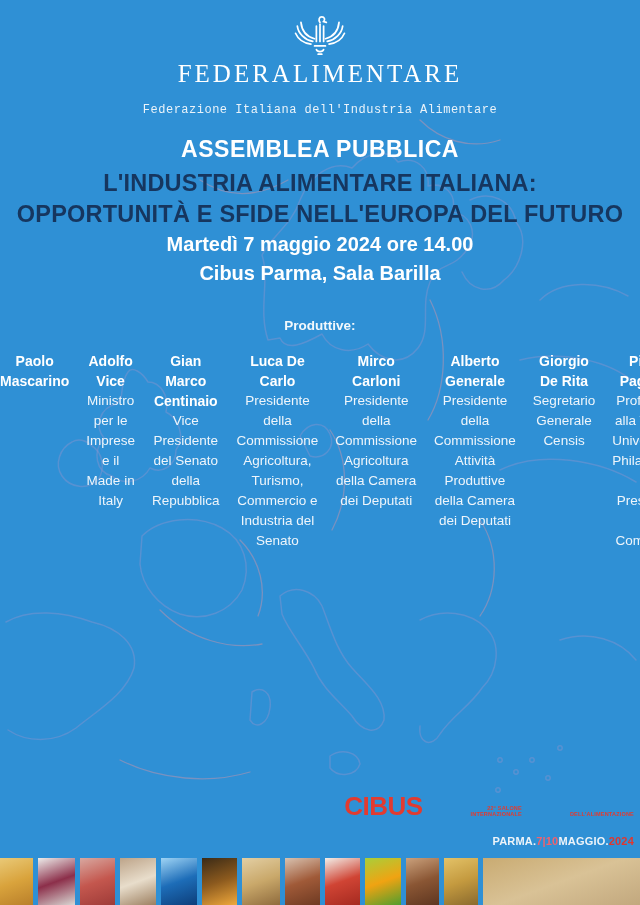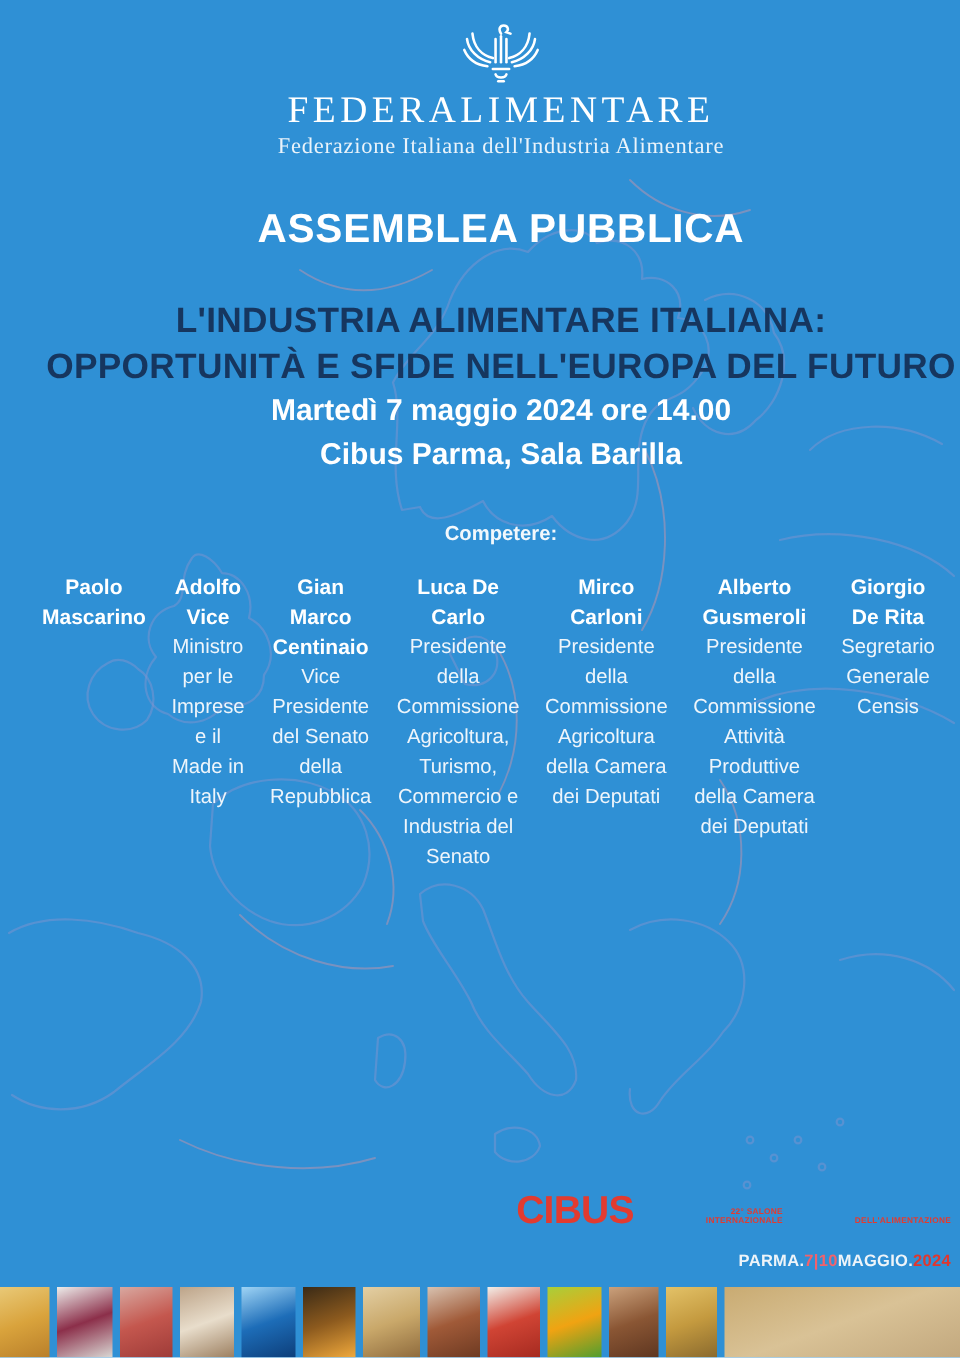--- a/index.html
+++ b/index.html
@@ -6,34 +6,34 @@
   .poster{
     position:relative;
     width:640px;height:905px;
     margin:0 auto;
     background:var(--bg,#2F90D5);
     overflow:hidden;
     font-family:"Liberation Sans",sans-serif;
     -webkit-font-smoothing:antialiased;
   }
   svg.map{position:absolute;inset:0;pointer-events:none;}
-  .content{position:relative;text-align:center;color:#fff;padding-top:15px;z-index:2;padding-left:28px;}
+  .content{position:relative;text-align:center;color:#fff;padding-top:15px;z-index:2;}
   .eagle{display:block;margin:0 auto;}
   .brand-name{
     font-family:"Liberation Serif",serif;
     font-size:25px;letter-spacing:3px;font-weight:normal;color:#fff;margin-top:3px;
   }
   .brand-sub{
-    font-family:Liberation Serif, serif;
-    font-size:15px;letter-spacing:.5px;color:#eaf3fa;margin-top:2px;
-  }
-  .kicker{font-size:27px;font-weight:bold;letter-spacing:.5px;margin-top:30px;color:#fff;}
+    font-family:Liberation Mono, monospace;
+    font-size:12px;letter-spacing:.5px;color:#eaf3fa;margin-top:15px;
+  }
+  .kicker{font-size:23px;font-weight:bold;letter-spacing:.5px;margin-top:19px;color:#fff;}
   .title{
     font-size:23.5px;font-weight:bold;color:var(--navy,#16365F);
-    line-height:1.3;margin-top:30px;letter-spacing:.2px;
+    line-height:1.3;margin-top:5px;letter-spacing:.2px;
   }
   .when{font-size:20px;font-weight:bold;margin-top:1px;line-height:1.45;color:#fff;}
   .interventi{font-size:13.5px;font-weight:600;margin-top:30px;color:#f2f8fc;}
   .speakers{margin-top:18px;display:flex;flex-direction:row;gap:17px;}
   .speaker-name{font-size:14px;font-weight:bold;line-height:20px;color:#fff;}
   .speaker-role{font-size:13.5px;line-height:20px;color:#eef5fb;}
   .cibus{position:absolute;top:783px;right:6px;width:150px;z-index:3;text-align:right;}
   .cibus-row{display:flex;align-items:center;justify-content:flex-end;gap:5px;}
   .cibus-text{display:flex;flex-direction:row;align-items:flex-end;gap:48px;}
   .cibus-word{font-size:26px;font-weight:bold;color:var(--red,#E23B30);line-height:.95;letter-spacing:-.5px;}
@@ -126,21 +126,21 @@
     <div class="title">
       <div>L'INDUSTRIA ALIMENTARE ITALIANA:</div>
       <div>OPPORTUNITÀ E SFIDE NELL'EUROPA DEL FUTURO</div>
     </div>
 
     <div class="when">
       <div>Martedì 7 maggio 2024 ore 14.00</div>
       <div>Cibus Parma, Sala Barilla</div>
     </div>
 
-    <div class="interventi">Competere:</div>
+    <div class="interventi">Produttive:</div>
 
     <div class="speakers">
       <div class="speaker">
         <div class="speaker-name">Paolo Mascarino</div>
       </div>
       <div class="speaker">
         <div class="speaker-name">Adolfo Vice</div>
         <div class="speaker-role">Ministro per le Imprese e il Made in Italy</div>
       </div>
       <div class="speaker">
@@ -149,21 +149,21 @@
       </div>
       <div class="speaker">
         <div class="speaker-name">Luca De Carlo</div>
         <div class="speaker-role">Presidente della Commissione Agricoltura, Turismo, Commercio e Industria del Senato</div>
       </div>
       <div class="speaker">
         <div class="speaker-name">Mirco Carloni</div>
         <div class="speaker-role">Presidente della Commissione Agricoltura della Camera dei Deputati</div>
       </div>
       <div class="speaker">
-        <div class="speaker-name">Alberto Gusmeroli</div>
+        <div class="speaker-name">Alberto Generale</div>
         <div class="speaker-role">Presidente della Commissione Attività Produttive della Camera dei Deputati</div>
       </div>
       <div class="speaker">
         <div class="speaker-name">Giorgio De Rita</div>
         <div class="speaker-role">Segretario Generale Censis</div>
       </div>
       <div class="speaker">
         <div class="speaker-name">Pietro Paganini</div>
         <div class="speaker-role">Professore alla Temple University di Philadelphia e Presidente di Competere</div>
       </div>

